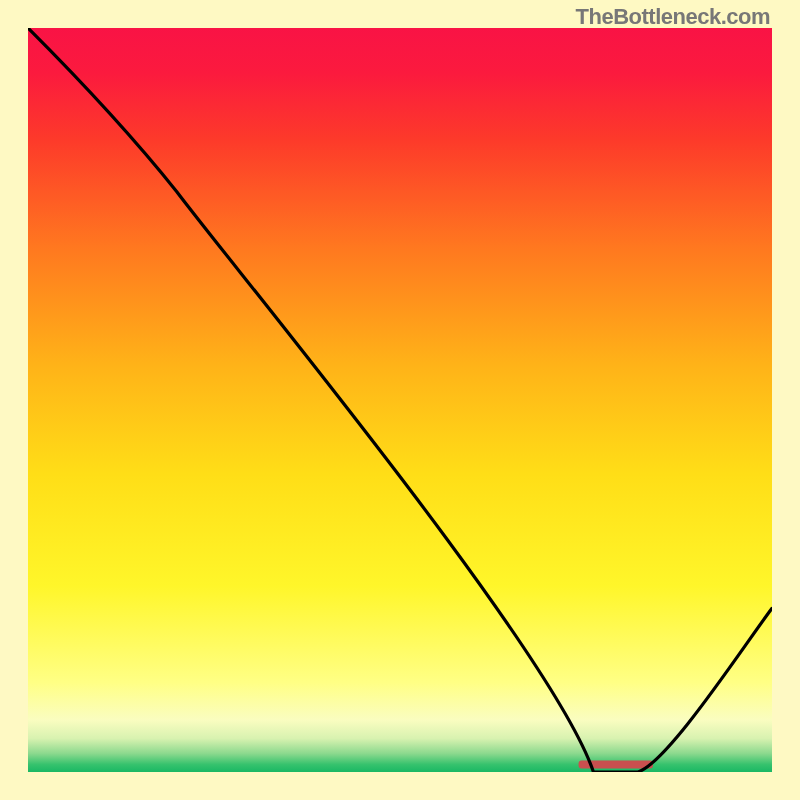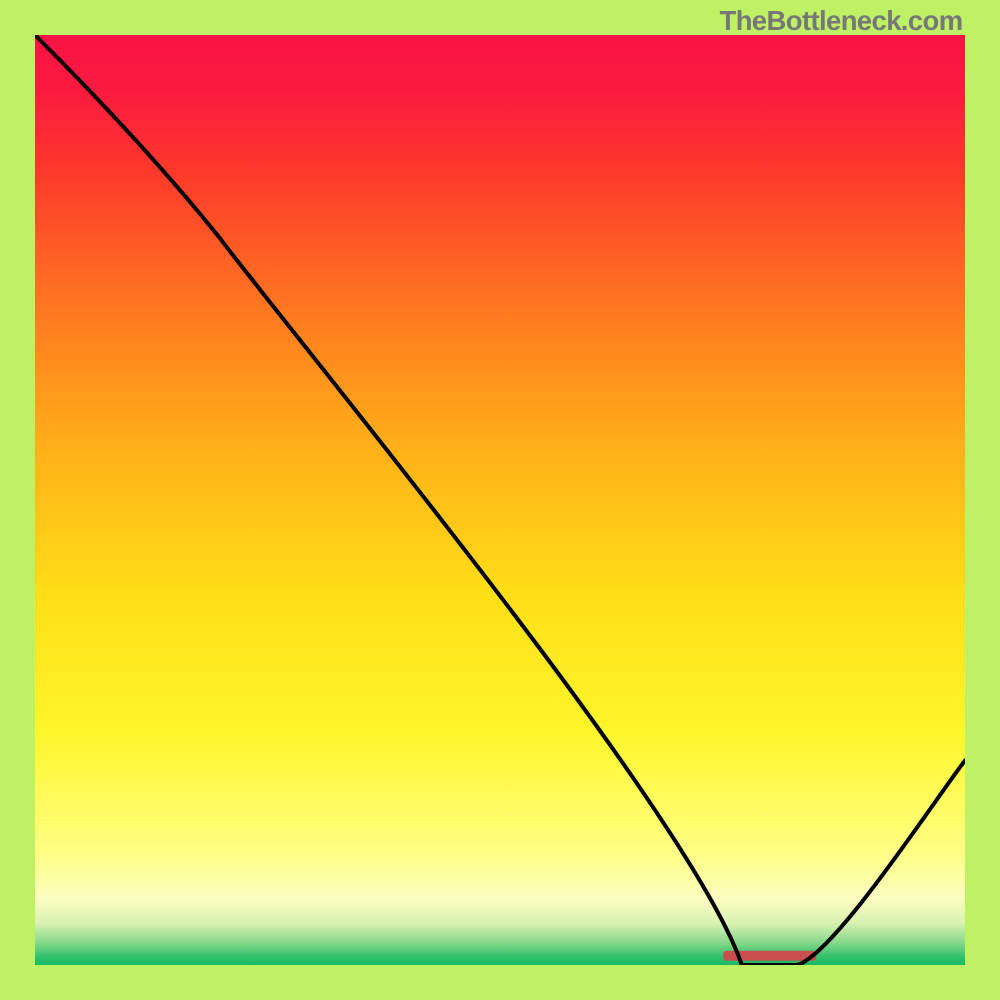--- a/index.html
+++ b/index.html
@@ -8,21 +8,21 @@
     width: 800px;
     height: 800px;
     background: #000;
     overflow: hidden;
     font-family: Arial, Helvetica, sans-serif;
   }
   .frame {
     position: absolute;
     top: 0; left: 0;
     width: 800px; height: 800px;
-    background: #bef264;
+    background: #fef9c3;
   }
   .plot {
     position: absolute;
     top: 28px;
     left: 28px;
     width: 744px;
     height: 744px;
     overflow: hidden;
   }
   .attribution {

